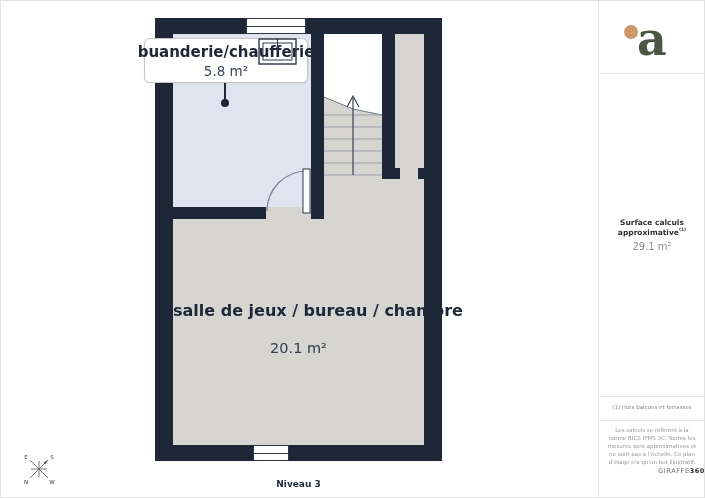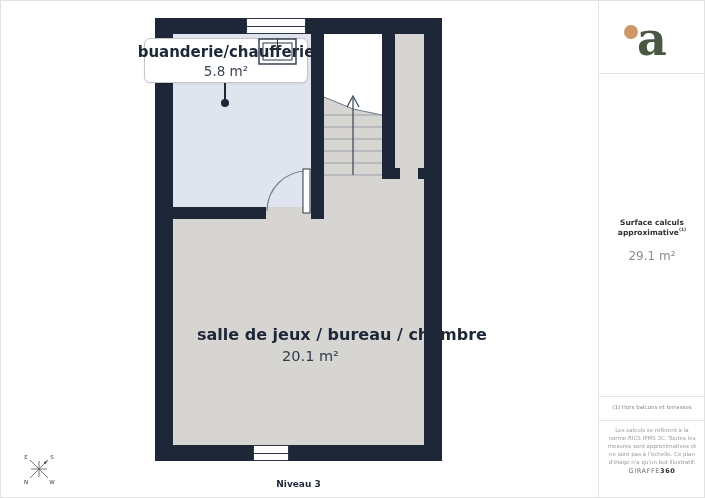--- a/index.html
+++ b/index.html
@@ -18,37 +18,37 @@
   .window .mullion { position:absolute; left:0; right:0; top:50%; height:1px; background:#2c3648; }
   .label-box {
     background:#fff; border:1px solid #c6c6c6; border-radius:6px;
     box-shadow:0 1px 2px rgba(0,0,0,.08); z-index:5;
     display:flex; flex-direction:column; align-items:center; justify-content:center;
   }
   .label-box .room-name { font-size:15px; font-weight:bold; color:#1d2737; white-space:nowrap; }
   .label-box .room-area { font-size:13.5px; color:#3c4656; margin-top:2px; }
   .main-room-label { text-align:center; z-index:3; }
   .main-room-label .room-name { font-size:16px; font-weight:bold; color:#1d2737; white-space:nowrap; }
-  .main-room-label .room-area { font-size:14.5px; color:#323c4c; margin-top:4px; }
+  .main-room-label .room-area { font-size:14.5px; color:#323c4c; margin-top:20px; }
   .leader-line { width:2px; background:#1d2737; z-index:4; }
   .leader-dot { width:8px; height:8px; border-radius:50%; background:#1d2737; z-index:4; }
   .level-label { text-align:center; font-size:9px; font-weight:bold; color:#1d2737; }
   
   .sidebar { left:597px; top:0; width:107px; height:498px; background:#fff; border-left:1px solid #e4e4e4; }
   .divider { position:absolute; left:0; right:0; height:1px; background:#e6e6e6; }
   .logo-wrap { position:absolute; top:8px; left:0; right:0; height:60px; display:flex; align-items:center; justify-content:center; }
   .logo-a { position:relative; font-family:"DejaVu Serif","Liberation Serif",serif; font-weight:bold; font-size:46px; line-height:46px; color:#4a5742; }
   .logo-dot { position:absolute; left:-13px; top:9px; width:14px; height:14px; border-radius:50%; background:#cb9868; }
   .surface-block { position:absolute; top:217px; left:0; right:0; text-align:center; }
   .surface-title { font-size:7.5px; font-weight:bold; color:#2e2e2e; }
   .surface-title sup { font-size:4.5px; }
-  .surface-value { font-size:12px; color:#8c8c8c; margin-top:12px; }
+  .surface-value { font-size:10px; color:#8c8c8c; margin-top:4px; }
   .footnote { position:absolute; top:403px; left:0; right:0; text-align:center; font-size:5.5px; color:#8a8a8a; }
   .disclaimer { position:absolute; top:425px; left:8px; right:8px; text-align:center; font-size:5.5px; line-height:8px; color:#9a9a9a; }
-  .brand { position:absolute; top:466px; left:0; right:0; text-align:center; font-size:6.5px; letter-spacing:.6px; color:#6a6a6a; }
+  .brand { position:absolute; top:466px; left:0; right:0; text-align:right; font-size:6.5px; letter-spacing:.6px; color:#6a6a6a; }
   .brand b { color:#2e2e2e; }
 </style>
 </head>
 <body>
 
 <div class="canvas">
 
   <div class="abs wall" style="left:154px;top:17px;width:287px;height:443px;"></div>
   <div class="abs floor-main" style="left:172px;top:33px;width:251px;height:411px;z-index:1;"></div>
   <div class="abs room-buanderie" style="left:172px;top:33px;width:138px;height:173px;z-index:2;"></div>
@@ -93,21 +93,21 @@
     <line x1="20.5" y1="2" x2="20.5" y2="14" stroke="#2c3648" stroke-width="1"></line>
   </svg>
 
   <div class="abs label-box" style="left:143px;top:37px;width:164px;height:45px;">
     <div class="room-name">buanderie/chaufferie</div>
     <div class="room-area">5.8 m²</div>
   </div>
   <div class="abs leader-line" style="left:223px;top:82px;height:18px;"></div>
   <div class="abs leader-dot" style="left:220px;top:98px;"></div>
 
-  <div class="abs main-room-label" style="left:172px;top:324px;width:251px;padding-left:24px;">
+  <div class="abs main-room-label" style="left:172px;top:300px;width:251px;">
     <div class="room-name">salle de jeux / bureau / chambre</div>
     <div class="room-area">20.1 m²</div>
   </div>
 
   <div class="abs level-label" style="left:154px;top:478px;width:287px;">Niveau 3</div>
 
   <svg class="abs" style="left:16px;top:446px;" width="44" height="44" viewBox="0 0 44 44">
     <g stroke="#555" stroke-width="0.8">
       <line x1="13" y1="13" x2="31" y2="31"></line>
       <line x1="31" y1="13" x2="13" y2="31"></line>

